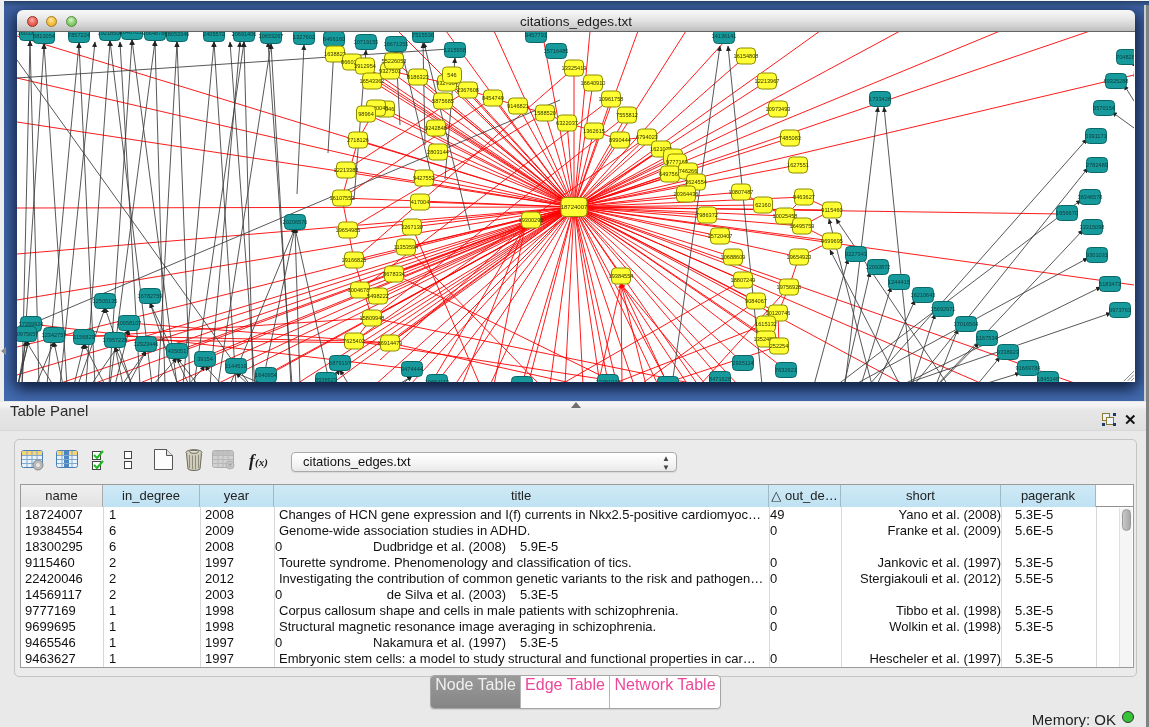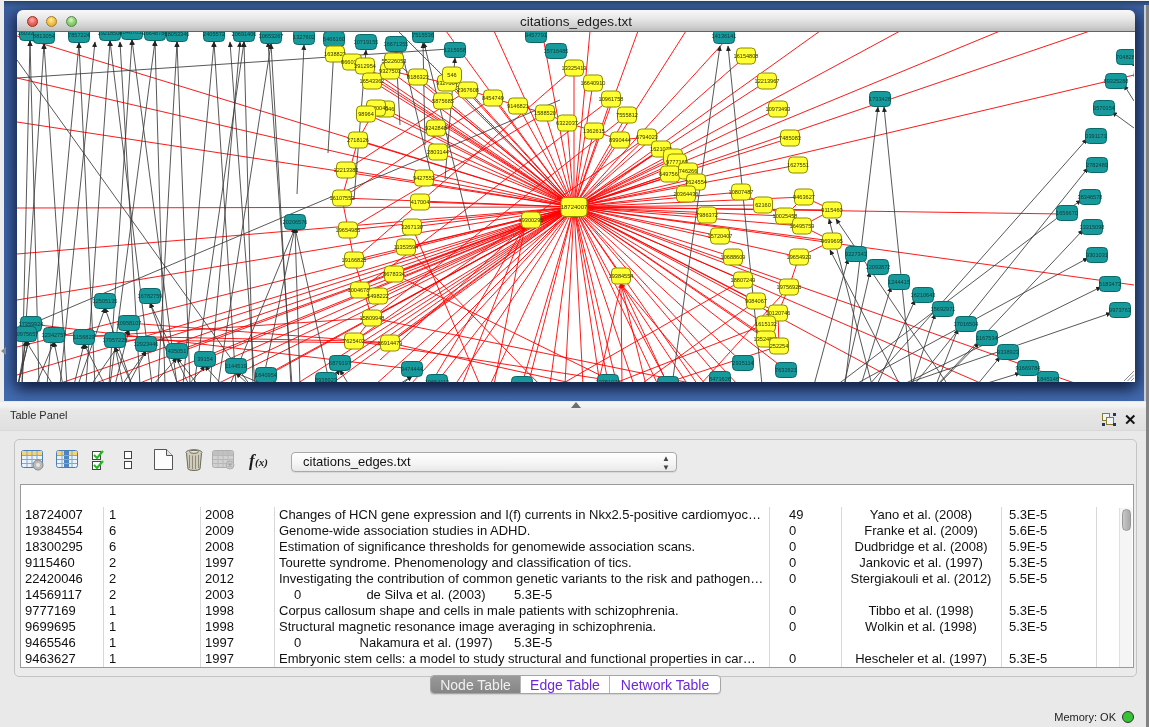--- a/index.html
+++ b/index.html
@@ -20,21 +20,21 @@
 .tl.g { left:48.5px; background:radial-gradient(circle at 4px 3px,#d8f7c8 0,#8fd377 45%,#61b544 100%); border:1px solid #568a42;}
 .canvas { position:absolute; left:0; top:22px; width:1118px; height:350px; background:#fff; overflow:hidden; }
 .grip { position:absolute; right:1px; bottom:1px; width:12px; height:12px; }
 .rightstrip { position:absolute; right:0; top:5px; width:3px; height:722px; background:#828282; }
 .rightstrip2 { position:absolute; right:3px; top:5px; width:2px; height:396px; background:#c9cdd4; }
 .lnotch { position:absolute; left:1px; top:347px; width:0; height:0; border-top:4px solid transparent; border-bottom:4px solid transparent; border-right:5px solid #8a8a8a; }
 
 .bottom { position:absolute; left:0; top:401px; width:1149px; height:326px; background:#e9e9e9; }
 .tp-head { position:absolute; left:0; top:1px; width:1149px; height:29px;
   background:linear-gradient(180deg,#f5f5f5 0,#f3f3f3 4px,#e7e7e7 8px,#e0e0e0 100%); border-bottom:1px solid #d8d8d8;}
-.tp-title { position:absolute; left:10px; top:7px; font-size:11px; color:#2b2b2b;text-align:center; }
+.tp-title { position:absolute; left:10px; top:0; font-size:15px; color:#2b2b2b;text-align:center; }
 .floaticon { position:absolute; left:1102px; top:11px; width:14px; height:13px; }
 .closex { position:absolute; left:1124px; top:9px; font-size:15px; font-weight:bold; color:#111; }
 .panel { position:absolute; left:14px; top:38px; width:1123px; height:238px; background:#ebebeb;
   border:1px solid #c4c4c4; border-radius:5px; }
 .toolbar { position:absolute; left:0; top:0; width:100%; height:42px; }
 .combo { position:absolute; left:276px; top:12px; width:386px; height:20px; border:1px solid #a9a9a9;
   border-radius:4px; background:linear-gradient(180deg,#fff 0,#f4f4f4 60%,#e8e8e8 100%);
   font-size:13px; color:#111; line-height:18px; padding-left:11px;
   box-shadow:0 1px 1px rgba(0,0,0,.08);}
 .combo .updn { position:absolute; right:6px; top:1px; font-size:8px; color:#444; line-height:9px; text-align:center;}
@@ -44,36 +44,36 @@
 .thead > div { background:linear-gradient(180deg,#cfe9f6 0,#bfe2f2 100%); border-right:1px solid #9fb9c6;
   text-align:center; line-height:21px; height:22px; }
 .thead > div.namecol { background:linear-gradient(180deg,#efefef 0,#e2e2e2 100%); border-right:1px solid #aaa; }
 .tbody { position:absolute; left:0; top:22px; width:100%; }
 .tr { display:flex; height:16px; font-size:13px; color:#111; }
 .tr > div { overflow:hidden; white-space:nowrap; line-height:16px; }
 .c1 { width:82px; padding-left:4px; }
 .c2 { width:97px; padding-left:6px; }
 .c3 { width:74px; padding-left:5px; }
 .c4 { width:495px; padding-left:5px; }
-.c5 { width:72px; padding-left:20px; }
-.c6 { width:160px; text-align:center; }
-.c7 { width:95px; padding-left:8px; }
+.c5 { width:72px; padding-left:1px; }
+.c6 { width:160px; text-align:right; }
+.c7 { width:95px; padding-left:14px; }
 .h1 { width:82px; } .h2 { width:97px; } .h3 { width:74px; } .h4 { width:495px; }
 .h5 { width:72px; } .h6 { width:160px; } .h7 { width:95px; }
 .vline { position:absolute; top:22px; height:160px; width:1px; background:#d8d8d8; }
 .sbar { position:absolute; right:1px; top:23px; width:13px; height:159px; background:#f5f5f5; border-left:1px solid #e0e0e0; }
 .sthumb { position:absolute; right:2px; top:24px; width:9px; height:22px; background:linear-gradient(90deg,#c8c8c8,#a8a8a8); border-radius:5px; border:1px solid #999; }
-.tabs { position:absolute; left:430px; top:274px; height:19px; display:flex; font-size:14px;
+.tabs { position:absolute; left:430px; top:274px; height:34px; display:flex; font-size:16px;
   border:1px solid #a5a5a5; border-radius:4px; overflow:hidden; background:#fff;
   box-shadow:0 1px 1px rgba(0,0,0,.1); }
-.tabs > div { line-height:18px; color:#6d28d9; text-align:center; }
+.tabs > div { line-height:18px; color:#ec4899; text-align:center; }
 .tabs .w1{width:89px}.tabs .w2{width:89px}.tabs .w3{width:111px}
 .tabs > div.sel { background:linear-gradient(180deg,#9a9a9a,#858585); color:#f0f0f0; }
 .tabs > div + div { border-left:1px solid #b5b5b5; }
-.mem { position:absolute; right:33px; top:310px; font-size:11px; color:#222; }
+.mem { position:absolute; right:33px; top:310px; font-size:15px; color:#222; }
 .memdot { position:absolute; right:15px; top:310px; width:12px; height:12px; border-radius:50%;
   background:#35c435; border:1px solid #333; }
 </style></head>
 <body>
 <div class="desktop">
     <div class="topline"></div>
   </div>
 <div class="gwin">
   <div class="canvas">
       <svg width="1117" height="350" viewBox="0 0 1117 350" style="position:absolute;left:0;top:0">
@@ -1037,20 +1037,29 @@
 </g>
 
 <g transform="translate(228,2)" fill="#1a1a1a" font-family="Liberation Serif, serif">
  <text x="0" y="15" font-size="17" font-style="italic" font-weight="bold">f</text>
  <text x="6" y="15" font-size="11" font-style="italic" font-weight="bold">(x)</text>
 </g>
 </svg>
       <div class="combo">citations_edges.txt<div class="updn">▲<br>▼</div></div>
     </div>
     <div class="tblwrap">
+      <div class="thead">
+        <div class="h1 namecol">name</div>
+          <div class="h2">in_degree</div>
+          <div class="h3">year</div>
+        <div class="h4">title</div>
+          <div class="h5">△ out_de…</div>
+          <div class="h6">short</div>
+        <div class="h7">pagerank</div>
+      </div>
       <div class="tbody">
           <div class="tr">
             <div class="c1">18724007</div>
             <div class="c2">1</div>
             <div class="c3">2008</div>
             <div class="c4">Changes of HCN gene expression and I(f) currents in Nkx2.5-positive cardiomyoc…</div>
             <div class="c5">49</div>
             <div class="c6">Yano et al. (2008)</div>
             <div class="c7">5.3E-5</div>
           </div>
@@ -1060,21 +1069,20 @@
             <div class="c3">2009</div>
             <div class="c4">Genome-wide association studies in ADHD.</div>
             <div class="c5">0</div>
             <div class="c6">Franke et al. (2009)</div>
             <div class="c7">5.6E-5</div>
           </div>
 <div class="tr">
             <div class="c1">18300295</div>
             <div class="c2">6</div>
             <div class="c3">2008</div>
-            <div class="c4">Estimation of significance thresholds for genomewide association scans.</div>
             <div class="c5">0</div>
             <div class="c6">Dudbridge et al. (2008)</div>
             <div class="c7">5.9E-5</div>
           </div>
 <div class="tr">
             <div class="c1">9115460</div>
             <div class="c2">2</div>
             <div class="c3">1997</div>
             <div class="c4">Tourette syndrome. Phenomenology and classification of tics.</div>
             <div class="c5">0</div>

